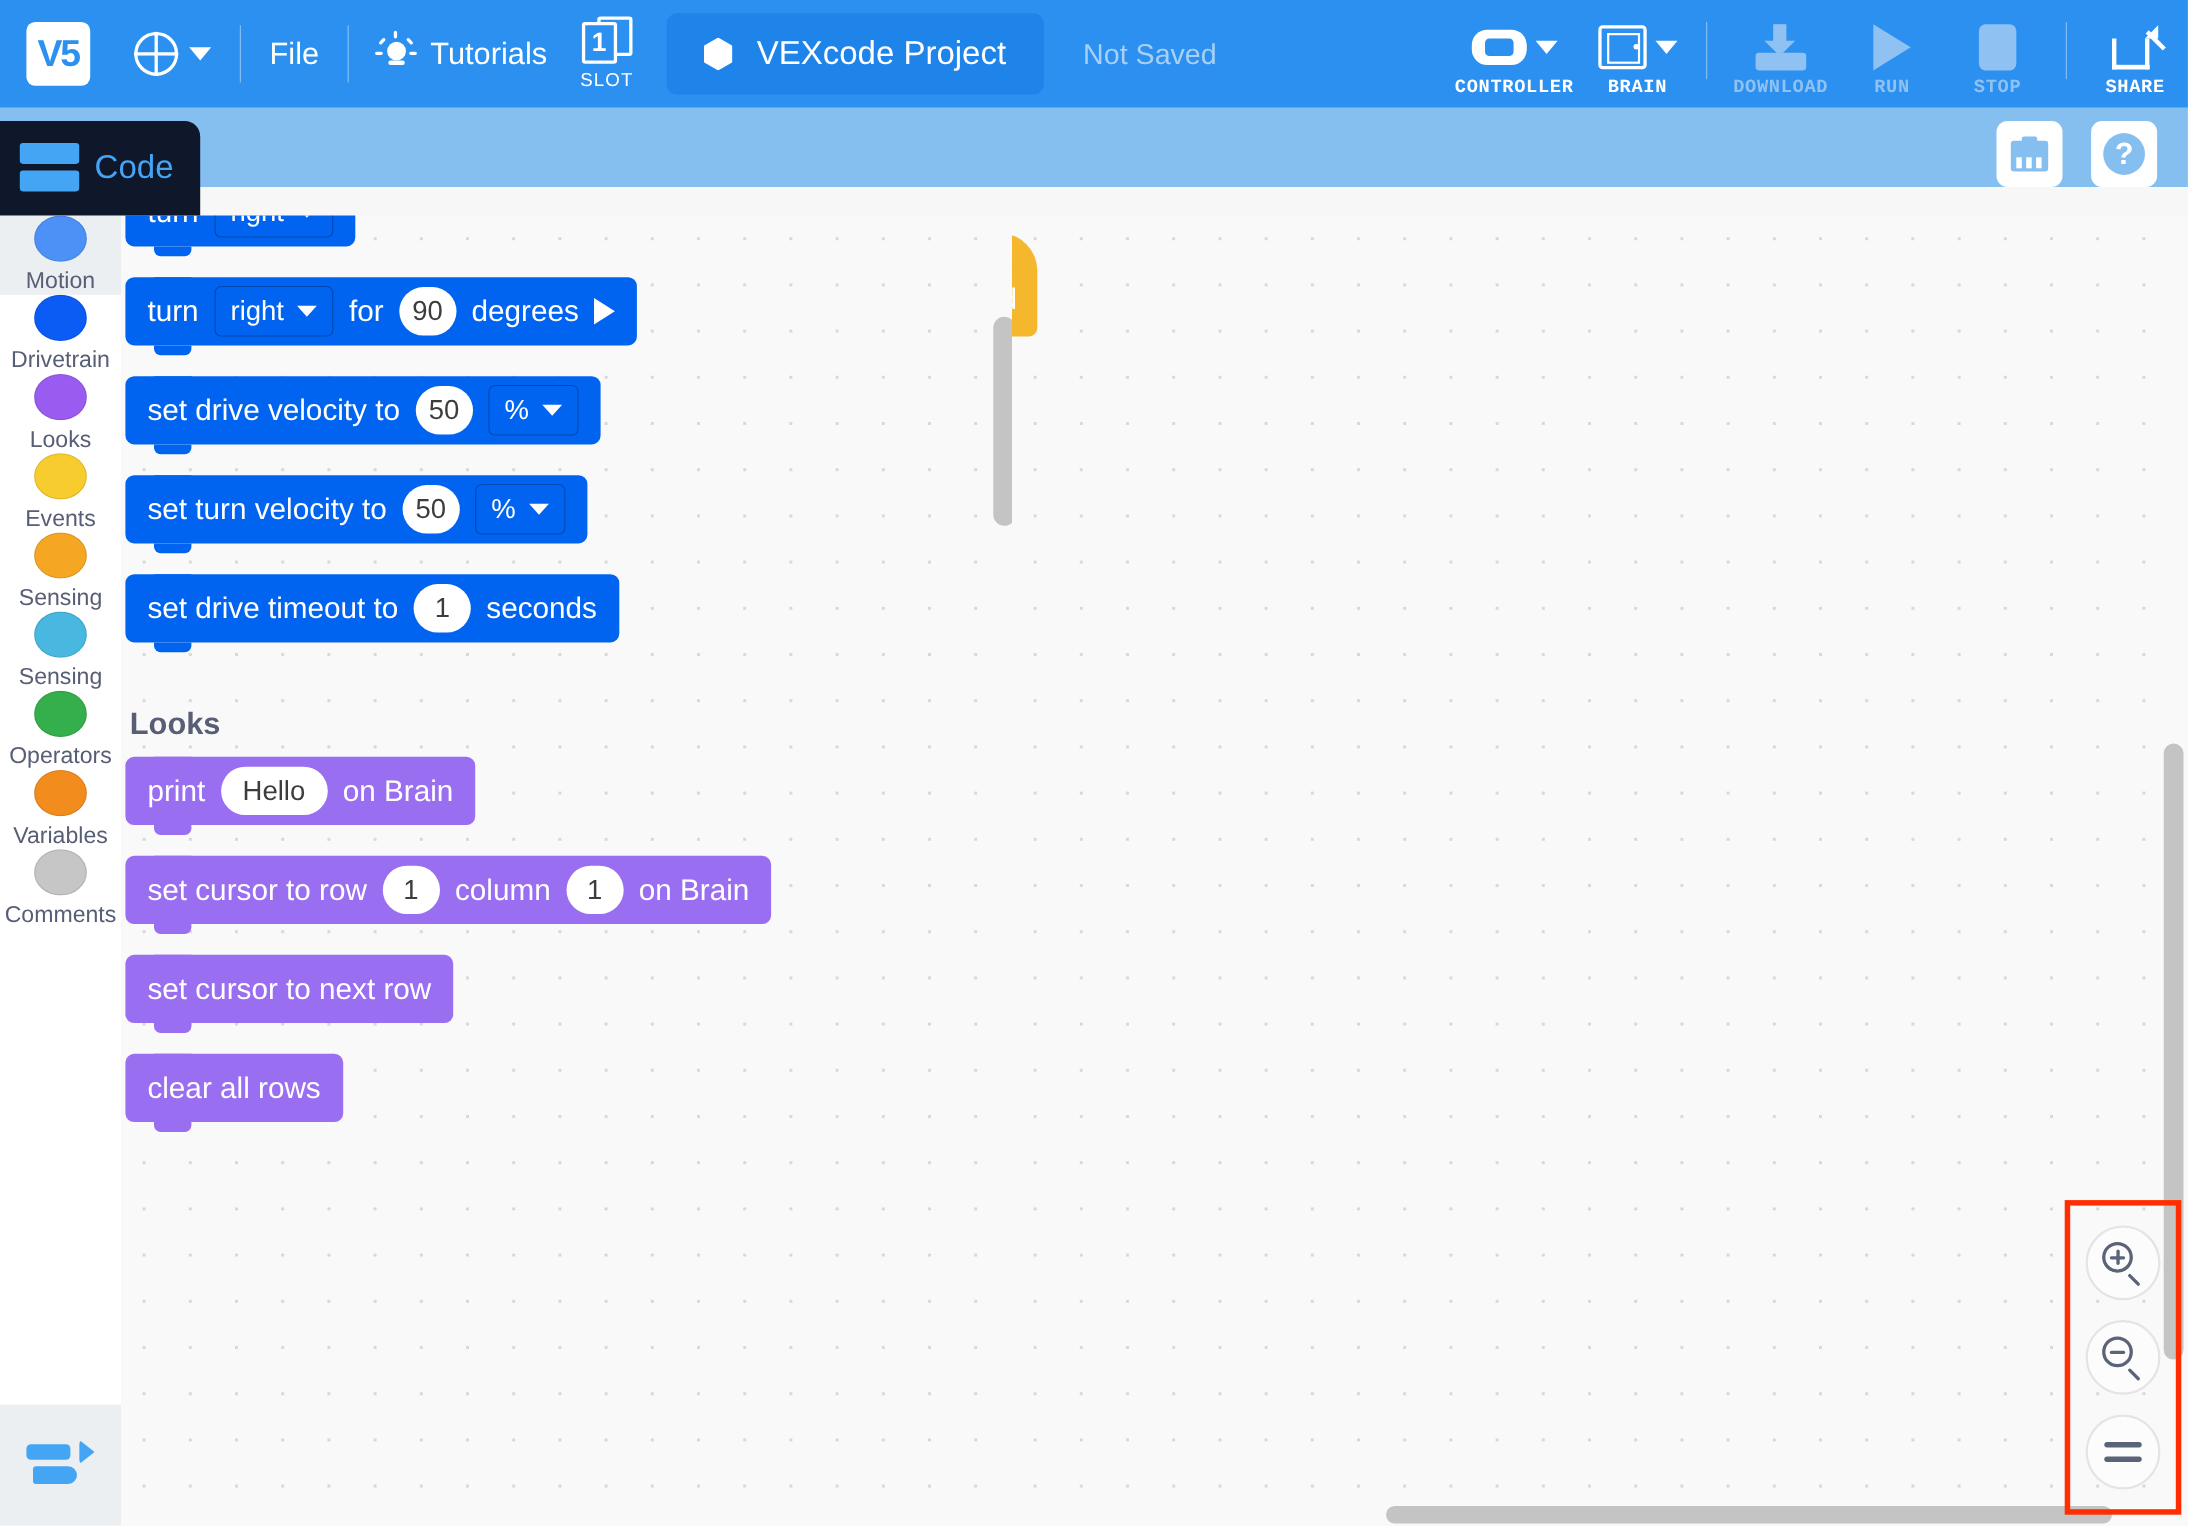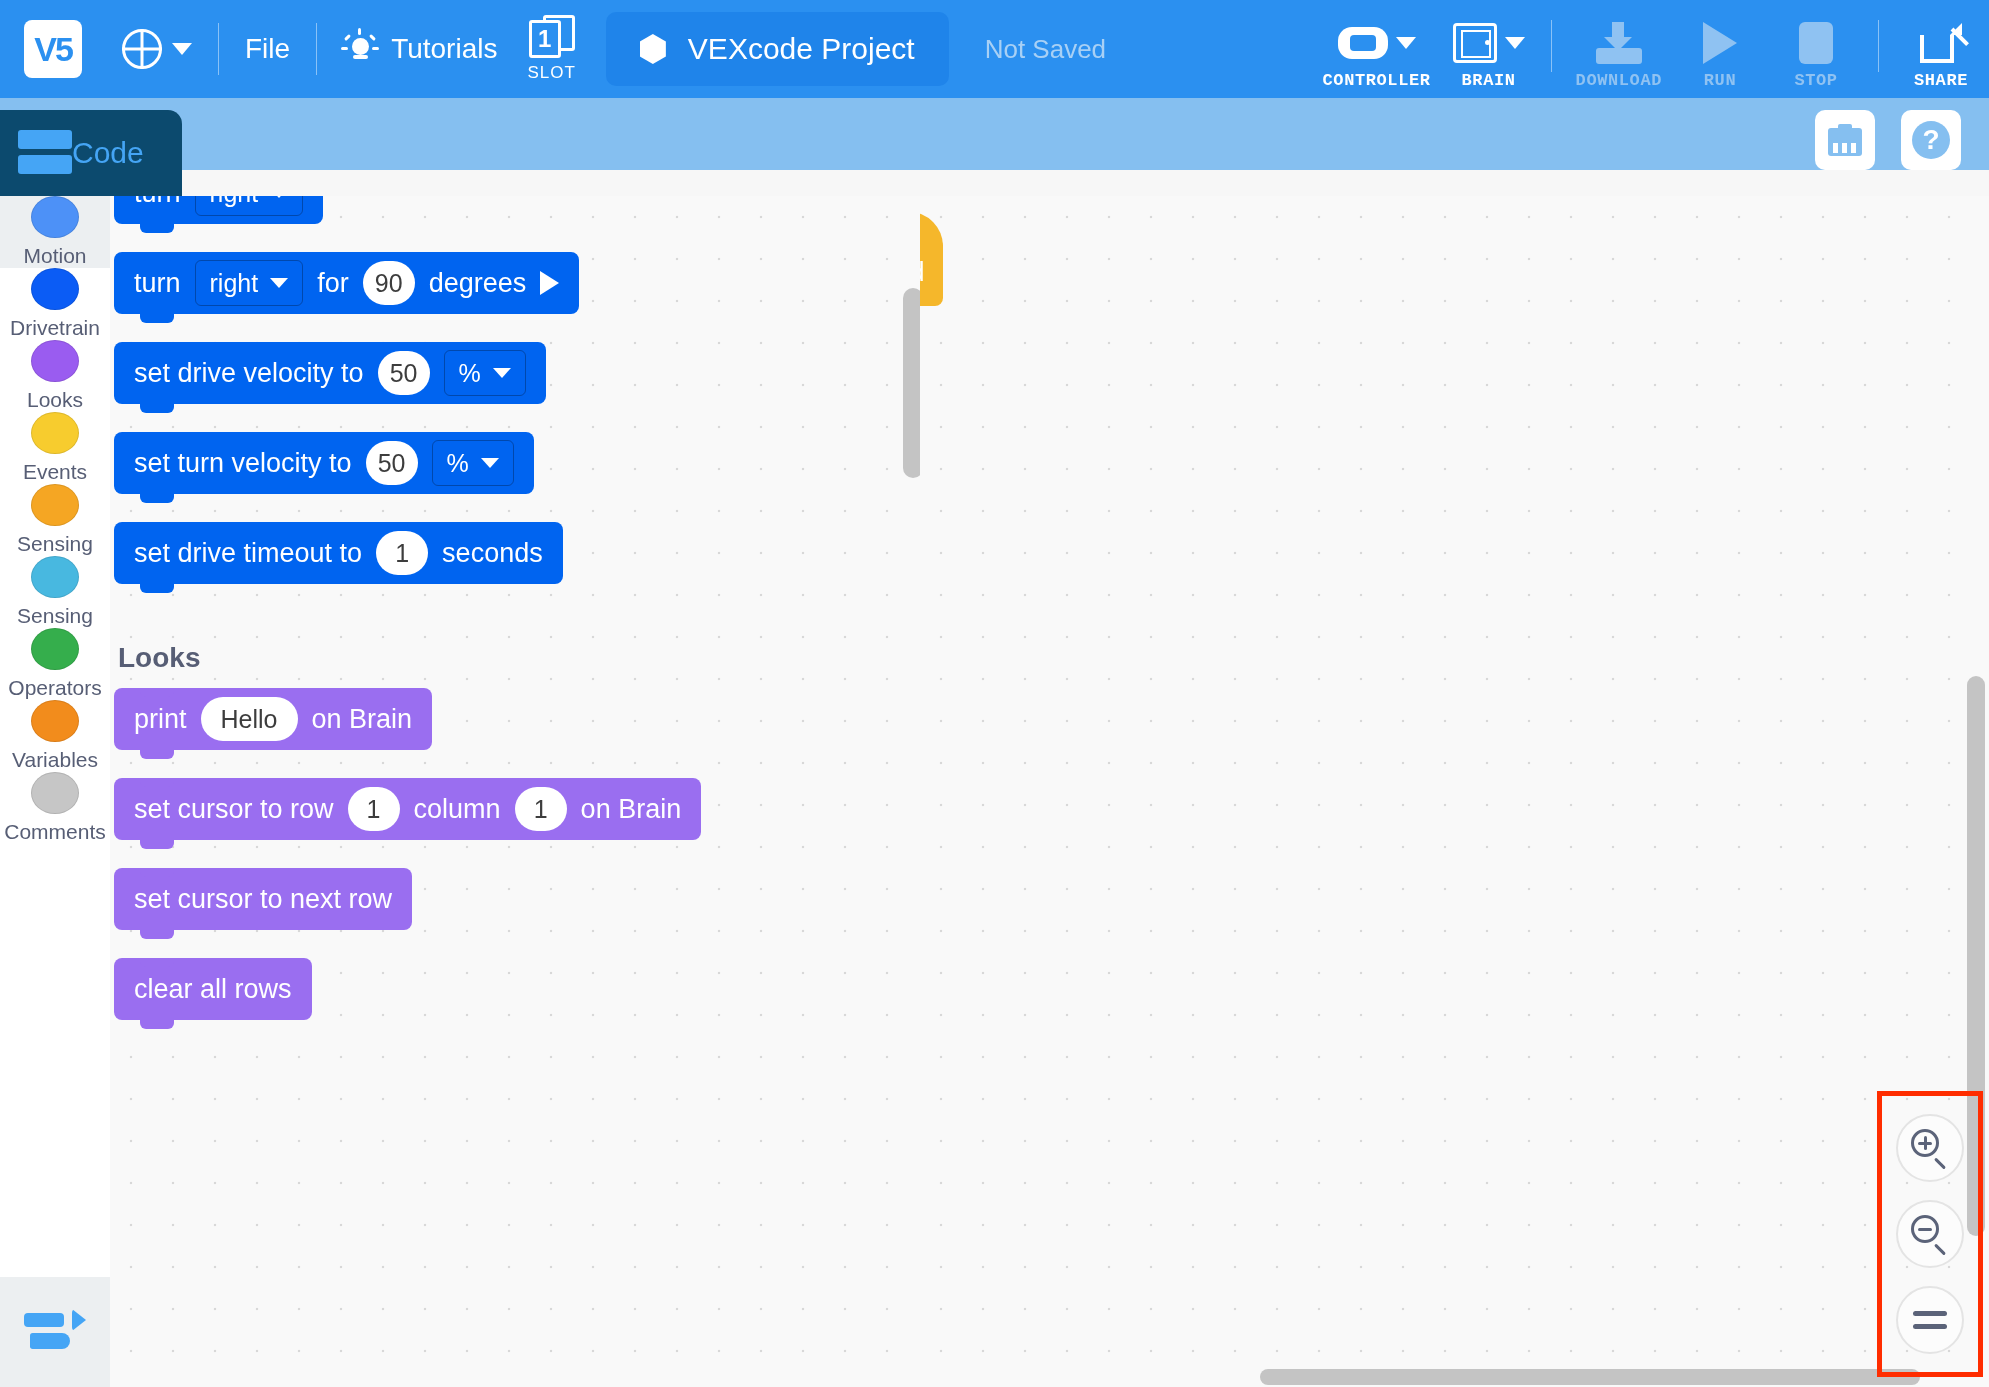--- a/index.html
+++ b/index.html
@@ -120,22 +120,22 @@
   .share-arr { position:absolute;right:0;top:0;width:0;height:0;border-left:12px solid transparent;border-bottom:12px solid #fff;}
   .share-stem { position:absolute;right:8px;top:6px;width:4px;height:22px;background:#fff;transform:rotate(-45deg);transform-origin:top;}
 
   
   .subbar {
     position: absolute; left: 0; top: 98px; width: 1989px; height: 72px;
     background: #85bff0;
   }
   .code-tab {
     position: absolute; left: 0; top: 110px; width: 182px; height: 86px;
-    background: #0c4a6e; border-radius: 0 14px 0 0;
-    display: flex; align-items: center; gap: 0; padding-left: 18px;
+    background: #0f172a; border-radius: 0 14px 0 0;
+    display: flex; align-items: center; gap: 14px; padding-left: 18px;
     z-index: 5; cursor: pointer;
   }
   .code-ico { width: 54px; height: 46px; position: relative;}
   .code-ico i {
     display:block; position:absolute; left:0; width:54px; height:19px; background:#45a5f5;
     border-radius:3px;
   }
   .code-ico i:nth-child(1){top:0;}
   .code-ico i:nth-child(2){top:25px;}
   .code-lab { color: #45a5f5; font-size: 30px; }

